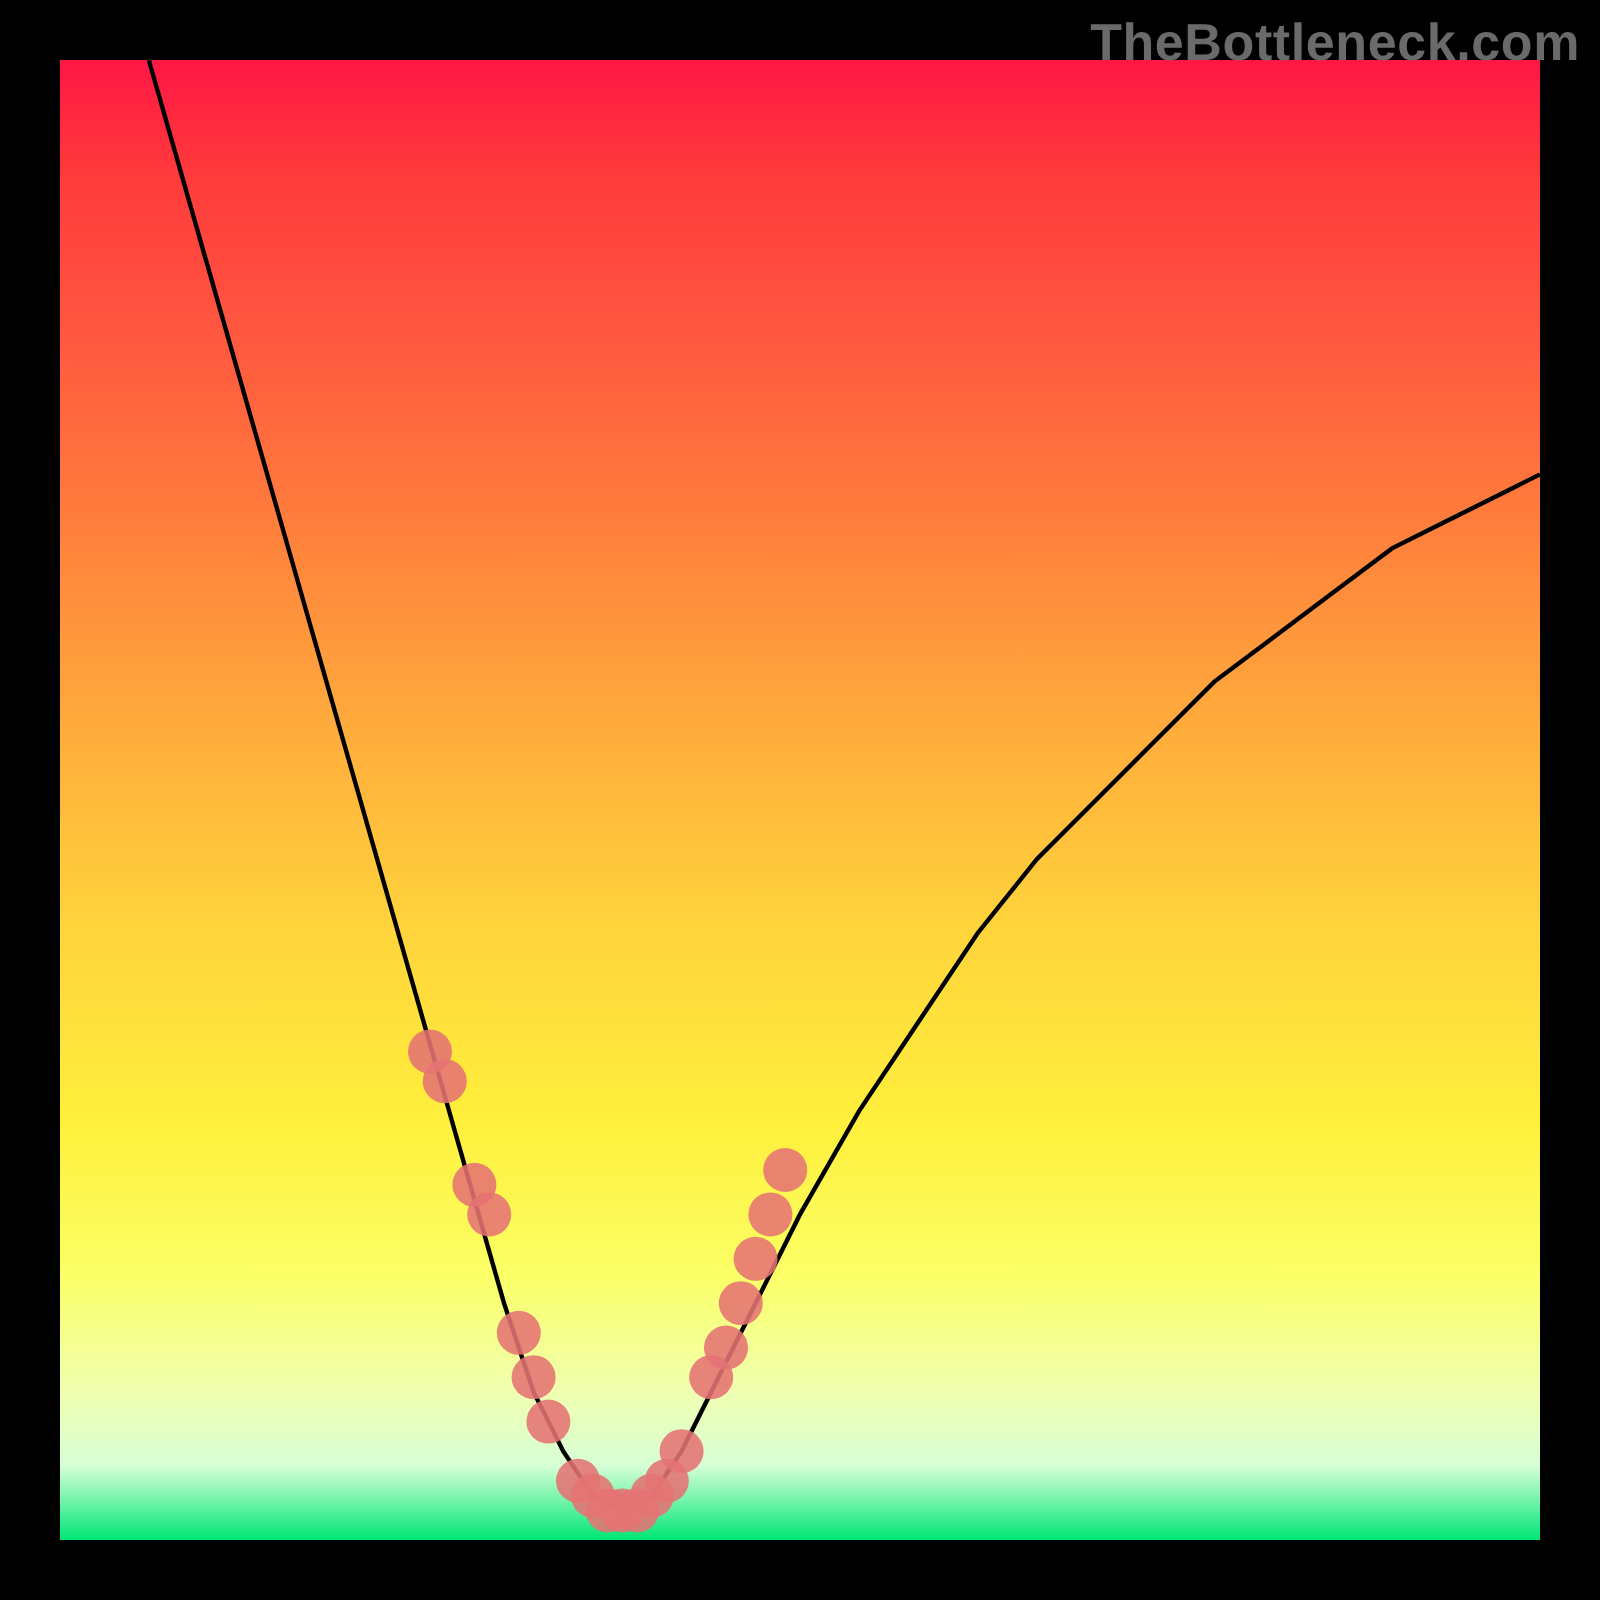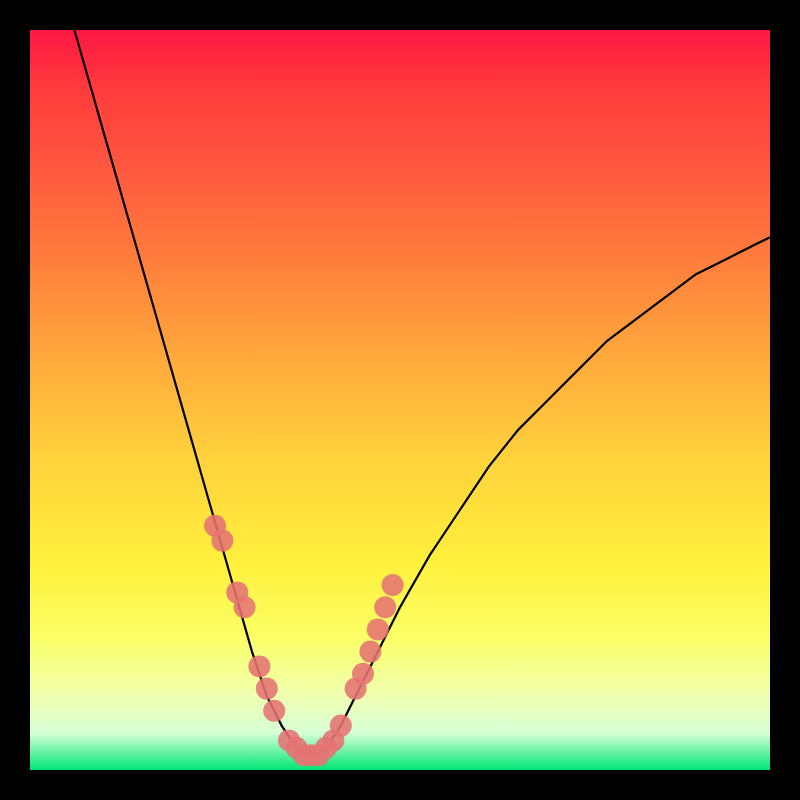--- a/index.html
+++ b/index.html
@@ -94,14 +94,15 @@
           <circle cx="333.0" cy="643.8" r="11" class="marker"></circle>
           <circle cx="340.4" cy="621.6" r="11" class="marker"></circle>
           <circle cx="347.8" cy="599.4" r="11" class="marker"></circle>
           <circle cx="355.2" cy="577.2" r="11" class="marker"></circle>
           <circle cx="362.6" cy="555.0" r="11" class="marker"></circle>
         </g>
     </svg>
 
   </div>
 
+  <div class="watermark">TheBottleneck.com</div>
 
 </div>
 
 </body></html>

